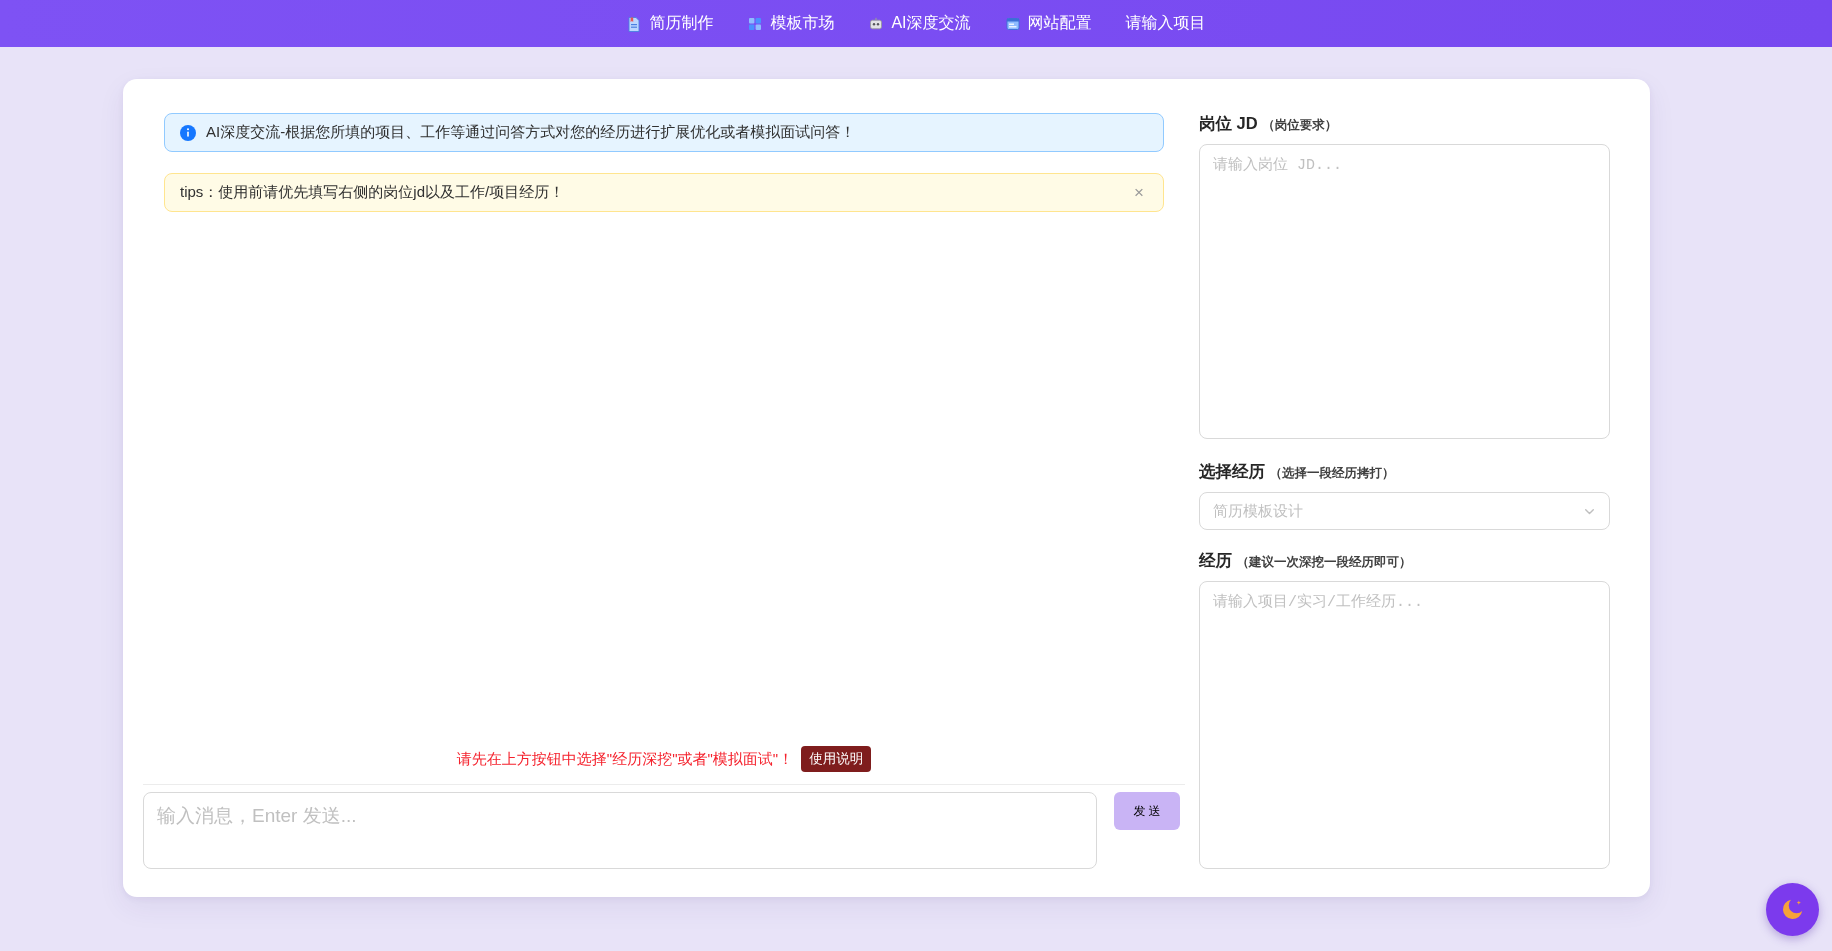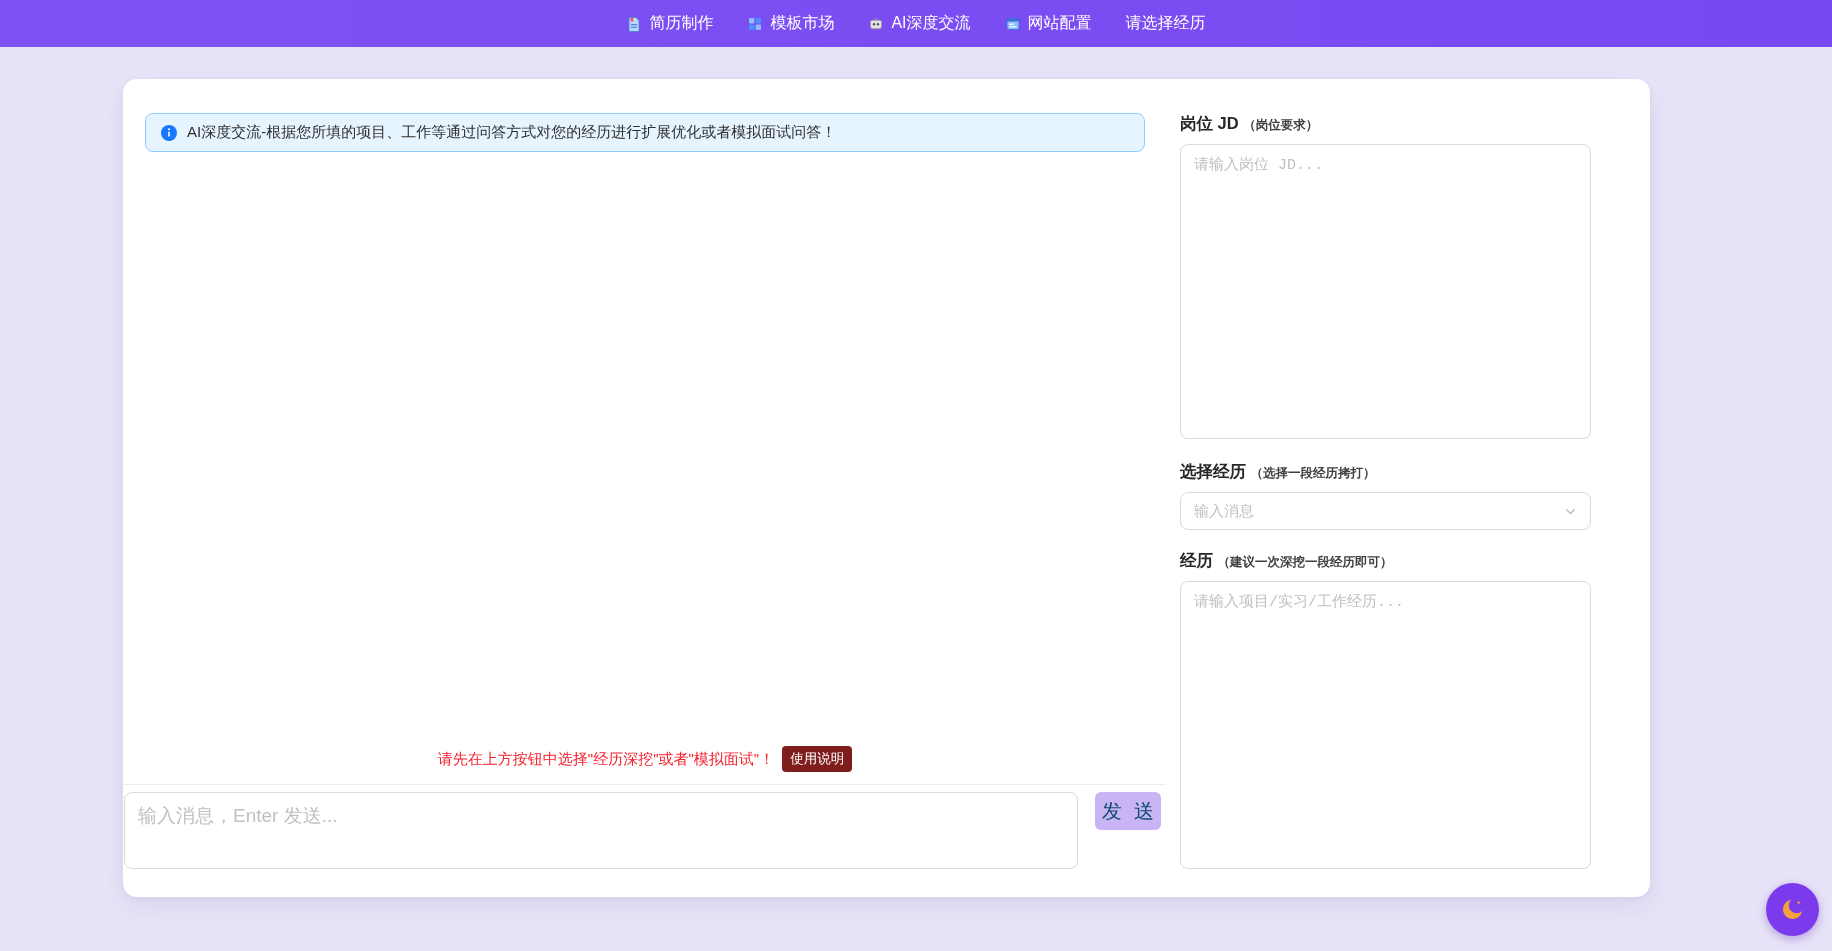--- a/index.html
+++ b/index.html
@@ -38,21 +38,21 @@
   .card {
     position: absolute;
     left: 123px;
     top: 79px;
     width: 1527px;
     height: 818px;
     background: #ffffff;
     border-radius: 14px;
     box-shadow: 0 2px 6px rgba(60,40,120,0.06), 0 10px 28px rgba(60,40,120,0.07);
     display: flex;
-    padding: 34px 26px 28px 1px;
+    padding: 34px 26px 28px 20px;
   }
 
   
   .chat-col {
     width: 1042px;
     display: flex;
     flex-direction: column;
   }
   .chat-body { padding: 0 21px; }
 
@@ -144,25 +144,25 @@
     font-family: inherit;
     resize: none;
     outline: none;
     color: #303030;
   }
   .msg-input::placeholder { color: #c0c0c0; }
   .btn-send {
     width: 66px;
     height: 38px;
     background: #c9b4f5;
-    color: #0c4a6e;
+    color: #000000;
     border: none;
     border-radius: 6px;
-    font-size: 20px;
-    font-family: Liberation Mono, monospace;
+    font-size: 12px;
+    font-family: Liberation Serif, serif;
     cursor: not-allowed;
     white-space: nowrap;
   }
 
   
   .form-col {
     margin-left: 14px;
     width: 411px;
     display: flex;
     flex-direction: column;
@@ -269,39 +269,43 @@
       <svg width="16" height="16" viewBox="0 0 16 16">
         <rect x="2" y="2.5" width="12" height="11" rx="1.5" fill="#8fbcff" stroke="#3b6fd4" stroke-width="0.9"></rect>
         <rect x="2" y="2.5" width="12" height="3" fill="#3b6fd4"></rect>
         <rect x="4" y="7.6" width="5" height="1.2" fill="#ffffff"></rect>
         <rect x="4" y="10.2" width="7.5" height="1.2" fill="#ffffff"></rect>
       </svg>
     </span>
     <span>网站配置</span>
   </div>
   <div class="nav-item">
-    <span>请选择经历</span>
+    <span>请输入项目</span>
   </div>
 </nav>
 
 <main class="card">
 
   <section class="chat-col">
     <div class="chat-body">
       <div class="banner banner-info">
         <span style="display:flex;">
           <svg width="16" height="16" viewBox="0 0 16 16">
             <circle cx="8" cy="8" r="8" fill="#1677ff"></circle>
             <rect x="7.2" y="6.6" width="1.6" height="5.2" rx="0.8" fill="#ffffff"></rect>
             <circle cx="8" cy="4.2" r="1" fill="#ffffff"></circle>
           </svg>
         </span>
         <span>AI深度交流-根据您所填的项目、工作等通过问答方式对您的经历进行扩展优化或者模拟面试问答！</span>
       </div>
 
+      <div class="banner banner-tips">
+        <span>tips：使用前请优先填写右侧的岗位jd以及工作/项目经历！</span>
+        <span class="banner-close">×</span>
+      </div>
 
     </div>
 
     <div class="chat-empty"></div>
 
     <div class="hint-row">
       <span>请先在上方按钮中选择"经历深挖"或者"模拟面试"！</span>
       <button class="btn-usage">使用说明</button>
     </div>
 
@@ -318,21 +322,21 @@
       <span>岗位 JD</span>
       <span class="sub">（岗位要求）</span>
     </div>
     <textarea class="form-textarea ta-jd" placeholder="请输入岗位 JD..." style=""></textarea>
 
     <div class="form-label">
       <span>选择经历</span>
       <span class="sub">（选择一段经历拷打）</span>
     </div>
     <div class="select-box">
-      <span class="placeholder">输入消息</span>
+      <span class="placeholder">简历模板设计</span>
       <span style="display:flex;">
         <svg width="13" height="13" viewBox="0 0 12 12">
           <path d="M2.5 4.3L6 7.8l3.5-3.5" stroke="#bfbfbf" stroke-width="1.3" fill="none" stroke-linecap="round" stroke-linejoin="round"></path>
         </svg>
       </span>
     </div>
 
     <div class="form-label">
       <span>经历</span>
       <span class="sub">（建议一次深挖一段经历即可）</span>

